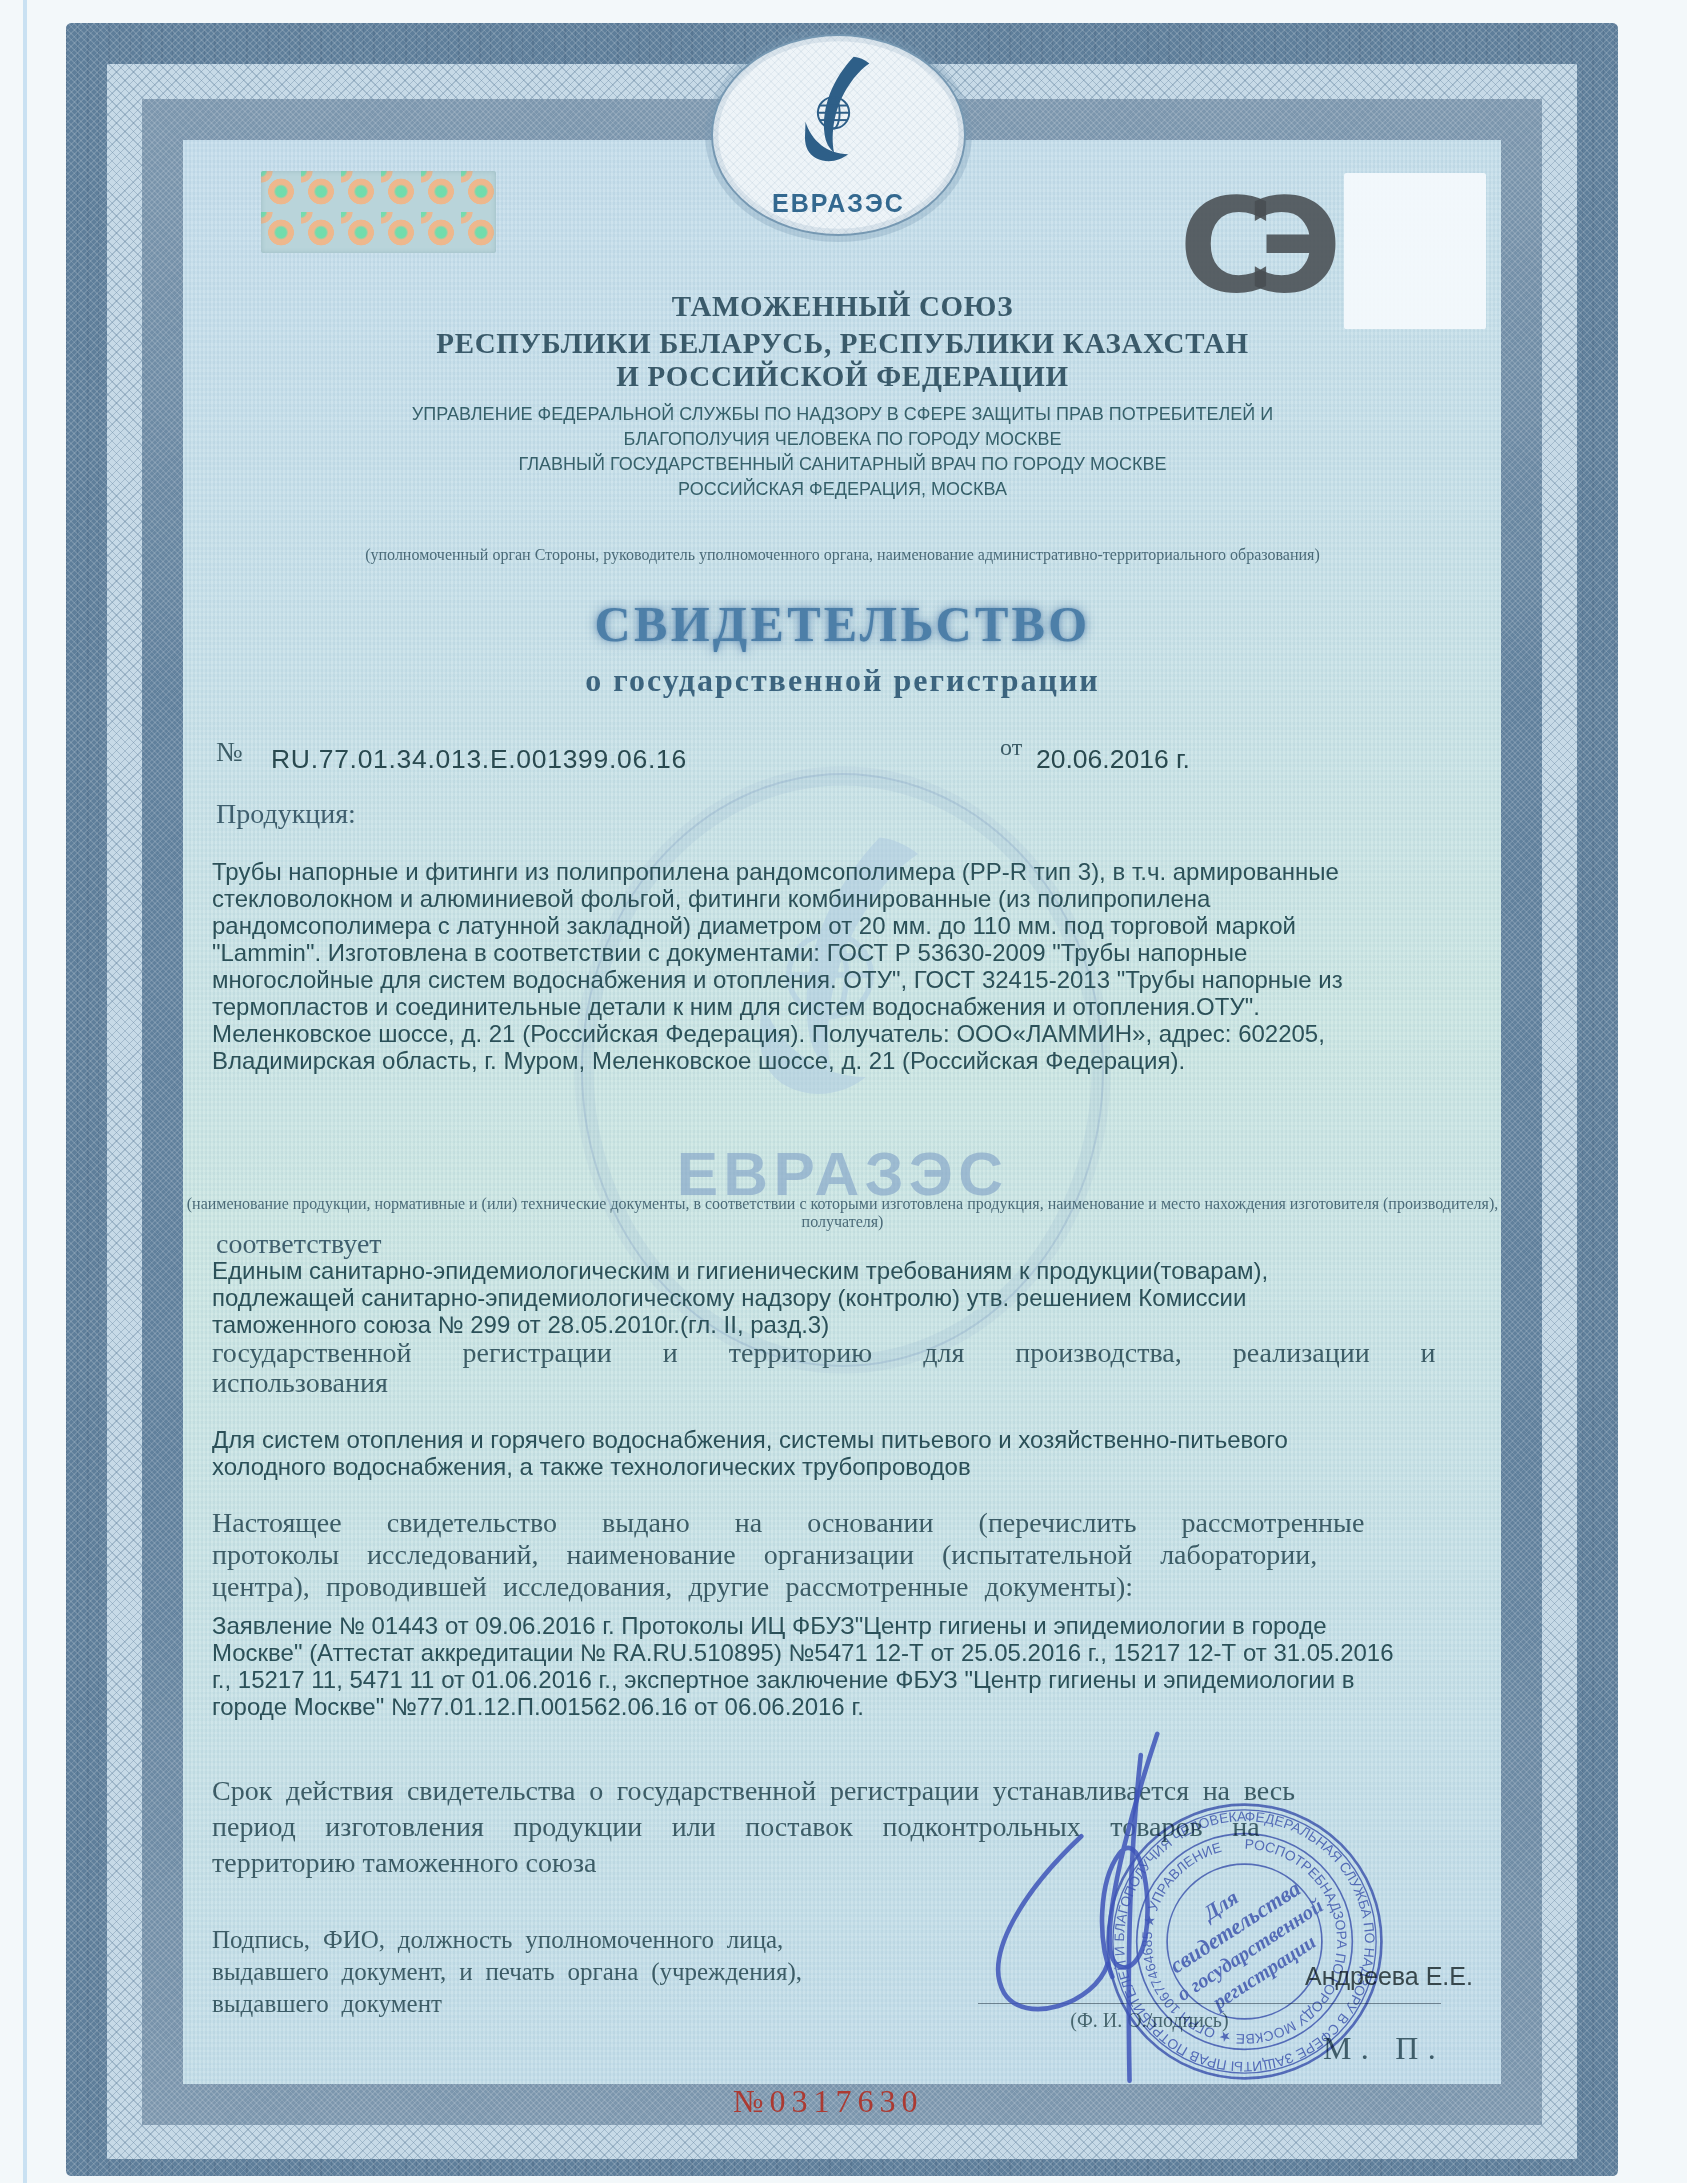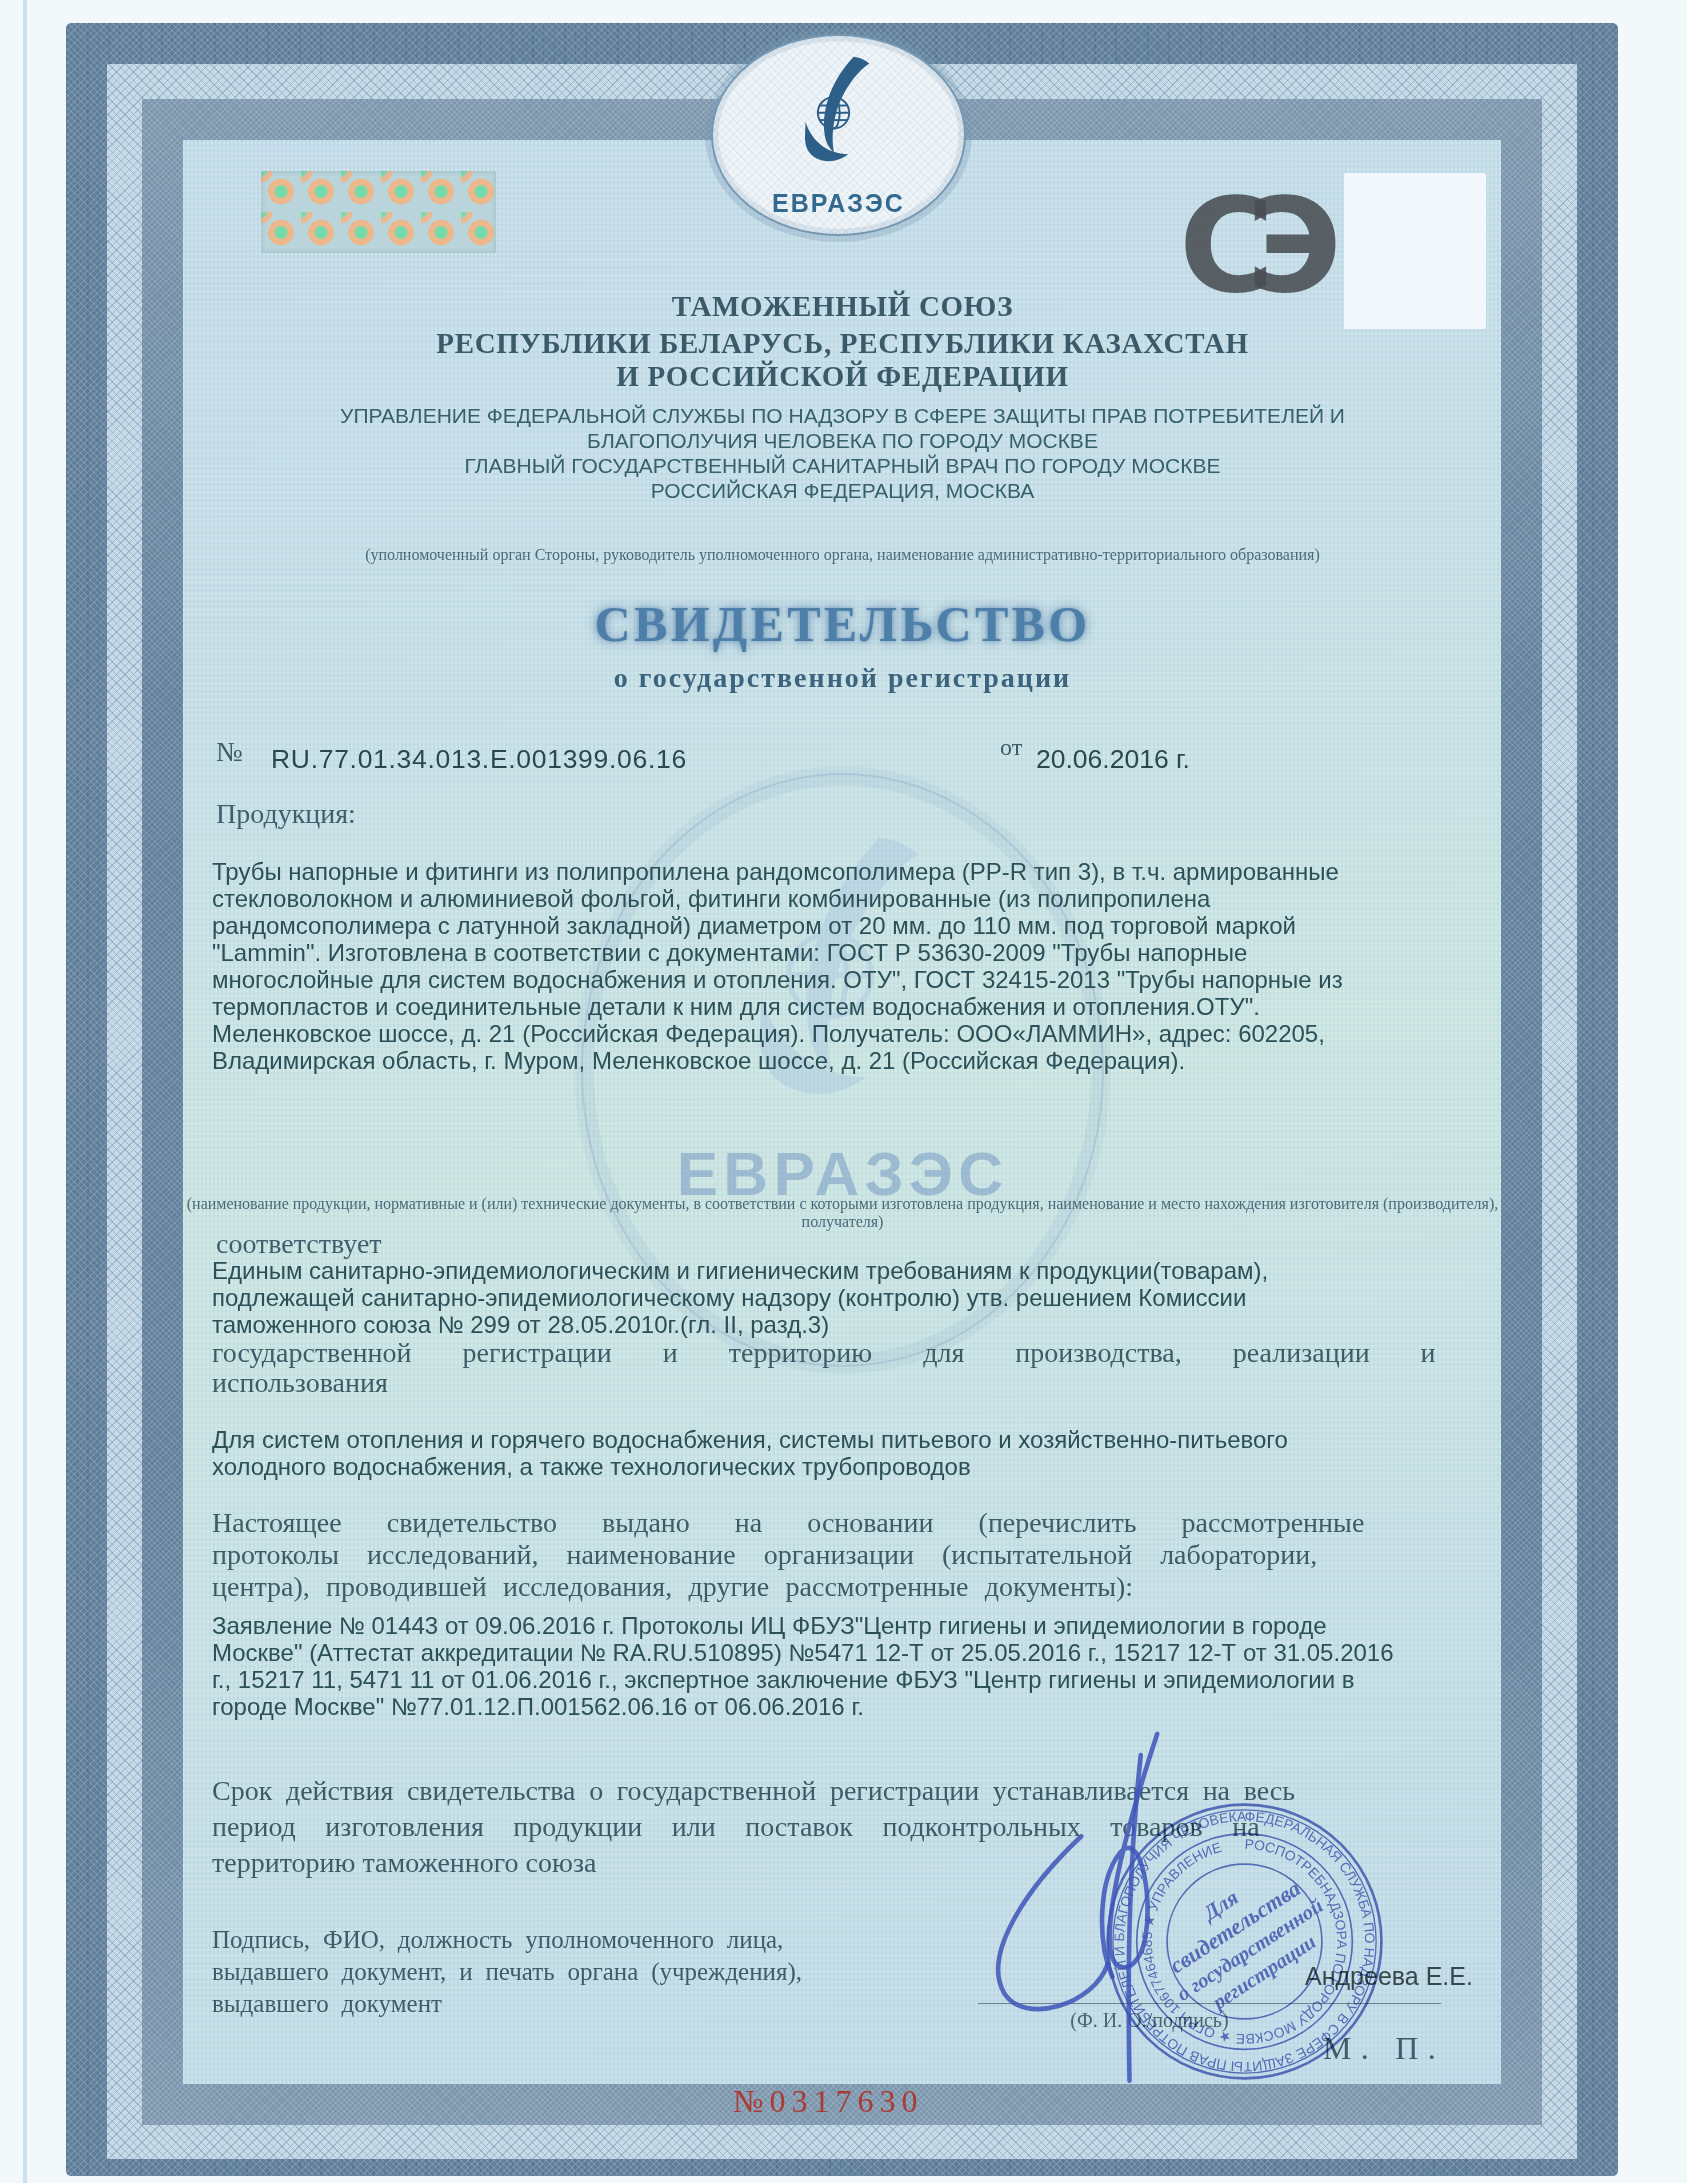--- a/index.html
+++ b/index.html
@@ -59,31 +59,31 @@
       background-image:
         radial-gradient(circle at 20px 20.5px, rgba(110,220,170,.95) 0 5.3px, rgba(246,178,128,.85) 7.3px 12.6px, rgba(246,178,128,0) 13.2px),
         radial-gradient(circle at 0px 0px, rgba(110,220,170,.9) 0 4.6px, rgba(246,178,128,.8) 6.6px 11.2px, rgba(246,178,128,0) 12px);
       background-size:40px 41px;box-shadow:0 0 4px rgba(120,160,170,.5) inset;}
 
   
   .tline{position:absolute;left:183px;width:1319px;text-align:center;z-index:2;
       font-weight:bold;color:#3a5a6a;font-size:29px;letter-spacing:0.7px;}
   .t1{top:290px;} .t2{top:327px;} .t3{top:360px;}
   .oline{position:absolute;left:183px;width:1319px;text-align:center;z-index:2;
-      font-family:"Liberation Sans",sans-serif;color:#36606a;font-size:21px;}
+      font-family:"Liberation Sans",sans-serif;color:#36606a;font-size:18px;}
   .o1{top:404px;} .o2{top:429px;} .o3{top:454px;} .o4{top:479px;}
   .cap{position:absolute;left:183px;width:1319px;text-align:center;z-index:2;
       font-size:16px;color:#4a6a78;}
   .cap1{top:546px;} .cap2{top:1195px;}
 
   .doc-title{position:absolute;left:183px;top:595px;width:1319px;text-align:center;z-index:2;
       font-weight:bold;font-size:50px;letter-spacing:3.3px;color:#4d7fa8;
       text-shadow:0 0 10.6px rgba(80,125,170,.85),0 0 2.6px rgba(80,125,170,.5);}
   .doc-sub{position:absolute;left:183px;top:662px;width:1319px;text-align:center;z-index:2;
-      font-weight:bold;font-size:28px;letter-spacing:2px;color:#3c647e;}
+      font-weight:bold;font-size:32px;letter-spacing:2px;color:#3c647e;}
 
   .num-label{position:absolute;left:216px;top:736px;font-size:28px;z-index:2;color:#3c5c66;}
   .num-value{position:absolute;left:271px;top:744px;font-family:"Liberation Sans",sans-serif;
       font-size:26.5px;color:#29494f;z-index:2;letter-spacing:0.7px;}
   .date-label{position:absolute;left:1000px;top:734px;font-size:24px;z-index:2;color:#3c5c66;}
   .date-value{position:absolute;left:1036px;top:744px;font-family:"Liberation Sans",sans-serif;
       font-size:26.5px;color:#29494f;z-index:2;}
 
   .slabel{position:absolute;left:216px;z-index:2;font-size:28px;color:#3f5f6e;}
   .product-label{top:798px;} .compliance-label{top:1228px;}

